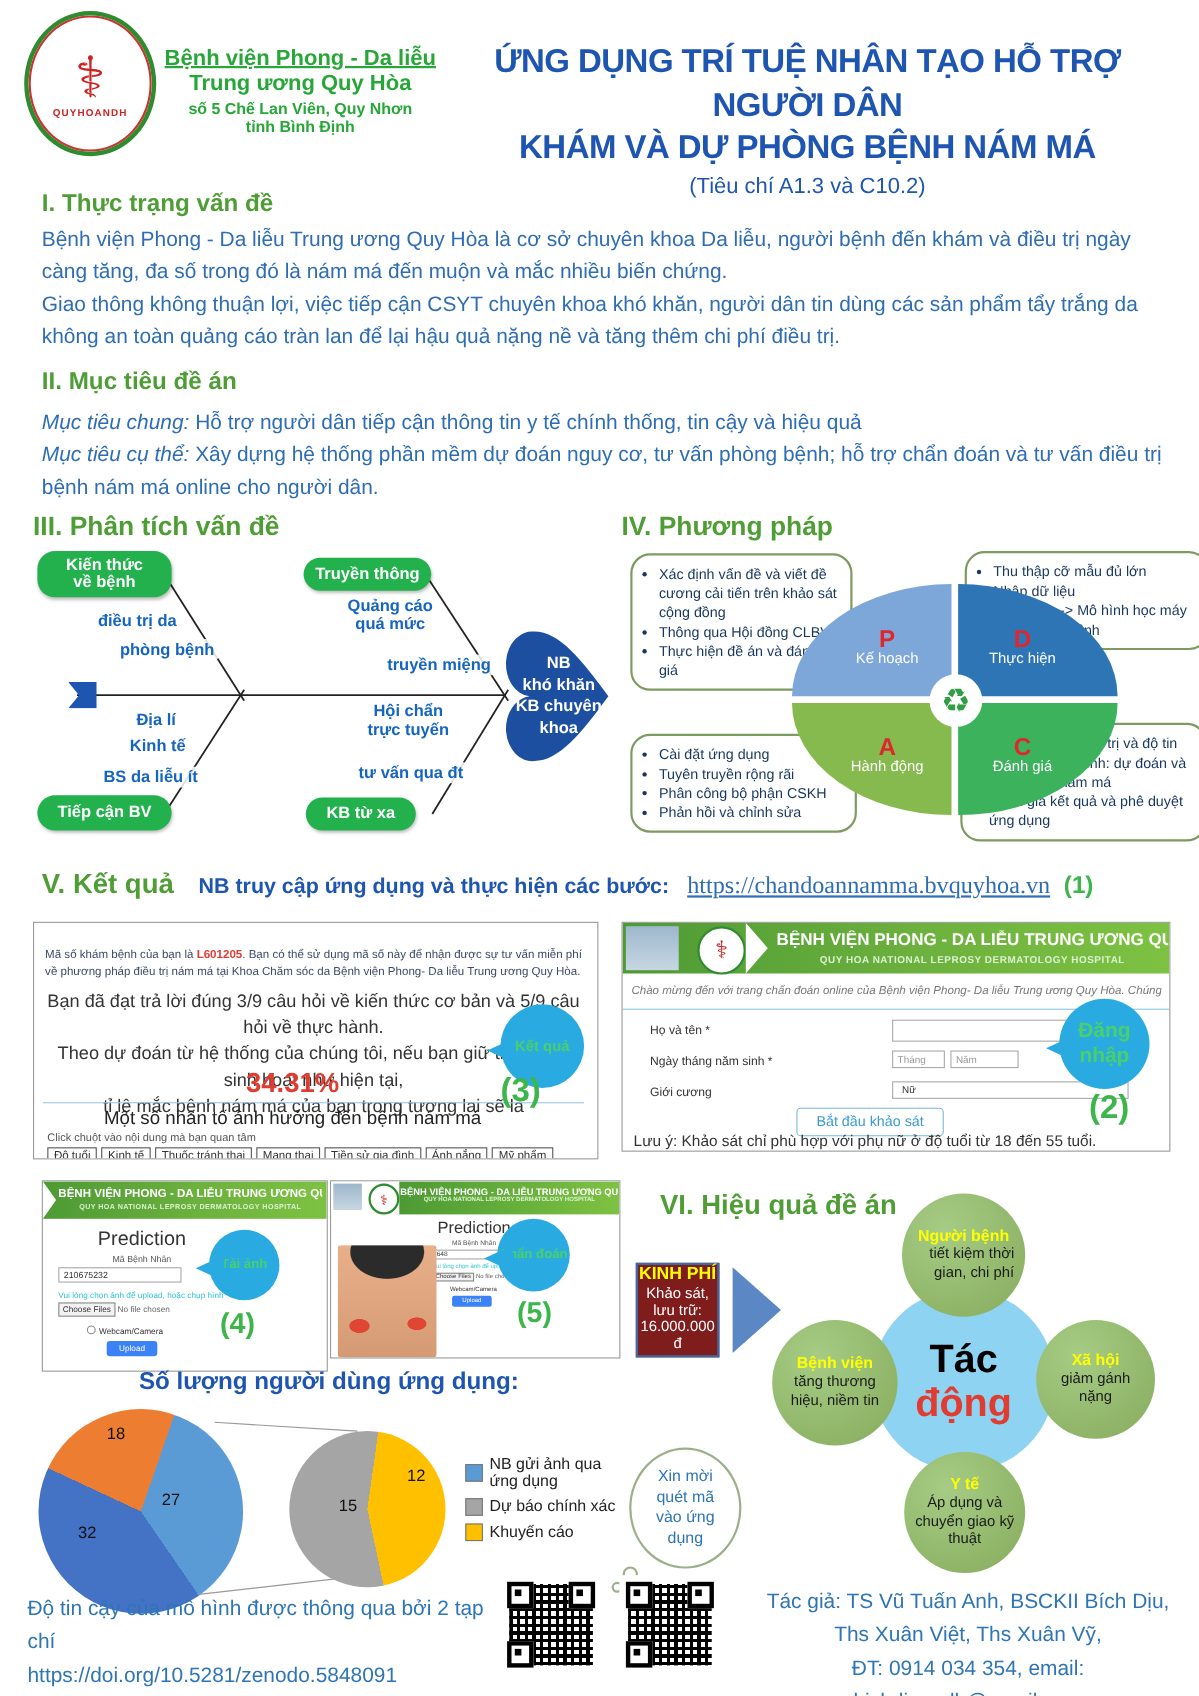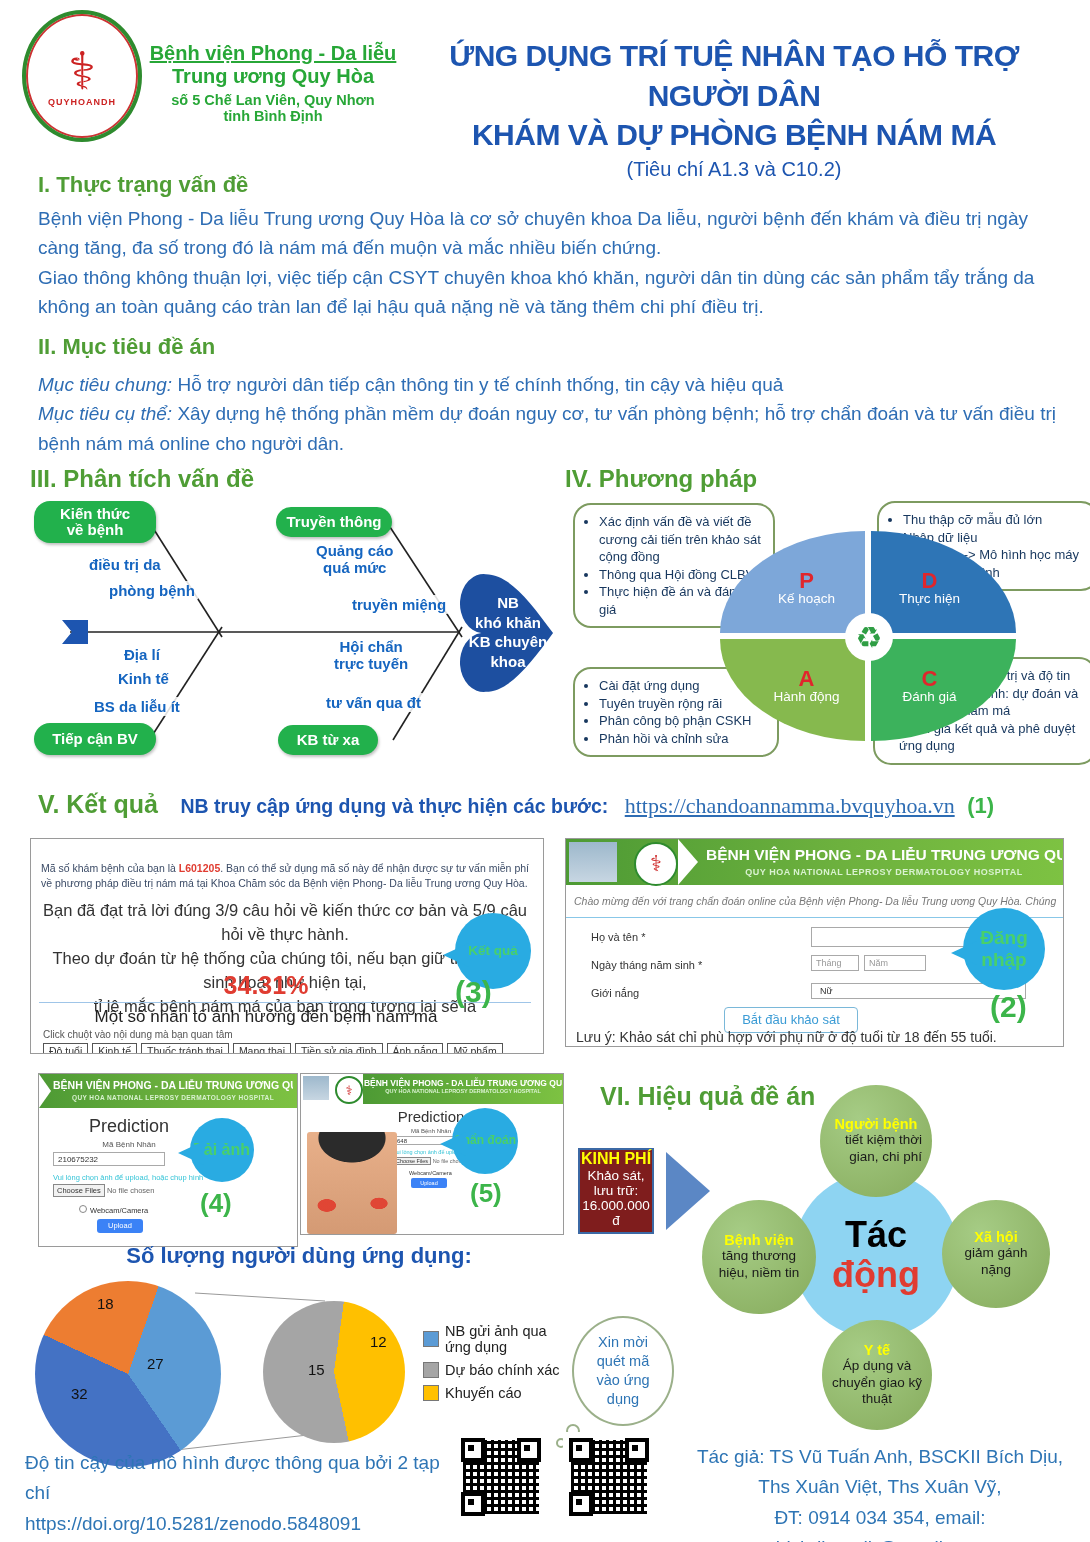--- a/index.html
+++ b/index.html
@@ -229,21 +229,21 @@
       <div class="abs ctr" style="left:140px;top:7px;width:356px;font-weight:bold;font-size:15.5px;white-space:nowrap;overflow:hidden;">BỆNH VIỆN PHONG - DA LIỄU TRUNG ƯƠNG QUY HÒA</div>
       <div class="abs ctr" style="left:140px;top:28px;width:356px;font-weight:bold;font-size:9px;color:#d9f2d0;letter-spacing:.5px;">QUY HOA NATIONAL LEPROSY DERMATOLOGY HOSPITAL</div>
     </div>
     <div class="abs" style="left:8px;top:56px;width:482px;font-style:italic;font-size:10.5px;color:#777;white-space:nowrap;overflow:hidden;">Chào mừng đến với trang chẩn đoán online của Bệnh viện Phong- Da liễu Trung ương Quy Hòa. Chúng tôi cam kết bảo mật hoàn toàn các thông cá nh</div>
     <div class="abs" style="left:0;top:78px;width:497px;border-top:1px solid #88c7e8;"></div>
     <div class="abs" style="left:25px;top:92px;font-size:11px;color:#333;">Họ và tên *</div>
     <div class="inp" style="left:245px;top:88px;width:215px;height:18px;"></div>
     <div class="abs" style="left:25px;top:120px;font-size:11px;color:#333;">Ngày tháng năm sinh *</div>
     <div class="inp" style="left:245px;top:116px;width:48px;height:16px;font-size:9px;color:#999;padding:2px 0 0 4px;box-sizing:border-box;">Tháng</div>
     <div class="inp" style="left:298px;top:116px;width:62px;height:16px;font-size:9px;color:#999;padding:2px 0 0 4px;box-sizing:border-box;">Năm</div>
-    <div class="abs" style="left:25px;top:148px;font-size:11px;color:#333;">Giới nắng</div>
+    <div class="abs" style="left:25px;top:148px;font-size:11px;color:#333;">Giới cương</div>
     <div class="inp" style="left:245px;top:144px;width:215px;height:16px;font-size:9px;color:#333;padding:2px 0 0 8px;box-sizing:border-box;">Nữ</div>
     <div class="abs ctr" style="left:158px;top:168px;width:132px;height:24px;line-height:24px;border:1px solid #7ab8d9;border-radius:4px;color:#3a9bd5;font-size:13px;">Bắt đầu khảo sát</div>
     <div class="abs" style="left:10px;top:190px;font-size:14px;color:#333;">Lưu ý: Khảo sát chỉ phù hợp với phụ nữ ở độ tuổi từ 18 đến 55 tuổi.</div>
   </div>
   <div class="callout" style="left:963px;top:908px;width:82px;height:82px;font-size:19px;">
       <span>Đăng nhập</span>
     </div>
   <div class="ref" style="left:990px;top:990px;font-size:30px;">(2)</div>
 
   <div class="screen" style="left:38px;top:1073px;width:258px;height:172px;">
@@ -258,21 +258,21 @@
     <div class="abs" style="left:14px;top:99px;font-size:7.5px;color:#35c4d7;">Vui lòng chọn ảnh để upload, hoặc chụp hình</div>
     <div class="abs" style="left:14px;top:112px;font-size:7.5px;color:#333;">
       <span style="border:1px solid #888;padding:1px 3px;background:#f2f2f2;">Choose Files</span>
       <span style="color:#666;">No file chosen</span>
     </div>
     <div class="abs" style="left:40px;top:131px;font-size:7.5px;color:#333;">
       <span style="display:inline-block;width:6px;height:6px;border:1px solid #888;border-radius:50%;margin-right:3px;"></span><span>Webcam/Camera</span>
     </div>
     <div class="abs ctr" style="left:58px;top:145px;width:46px;height:14px;line-height:14px;background:#3b82f6;color:#fff;font-size:7.5px;border-radius:3px;">Upload</div>
   </div>
-  <div class="callout" style="left:190px;top:1118px;width:64px;height:64px;font-size:16px;">
+  <div class="callout" style="left:190px;top:1118px;width:64px;height:64px;font-size:12px;">
       <span>Tải ảnh</span>
     </div>
   <div class="ref" style="left:200px;top:1188px;font-size:26px;">(4)</div>
 
   <div class="screen" style="left:300px;top:1073px;width:262px;height:160px;">
     <div class="scr-head" style="height:30px;background:#fff;">
       <div class="abs" style="left:2px;top:2px;width:26px;height:24px;background:linear-gradient(#9db8cc,#c7d6e2);"></div>
       <div class="logo-sm abs" style="left:34px;top:2px;width:24px;height:24px;font-size:13px;">⚕</div>
       <div class="abs" style="left:62px;top:0;right:0;height:30px;background:linear-gradient(90deg,#4d9a34,#7dc242);">
         <div class="ctr" style="padding-top:4px;font-weight:bold;font-size:8.5px;color:#fff;white-space:nowrap;overflow:hidden;">BỆNH VIỆN PHONG - DA LIỄU TRUNG ƯƠNG QU</div>

